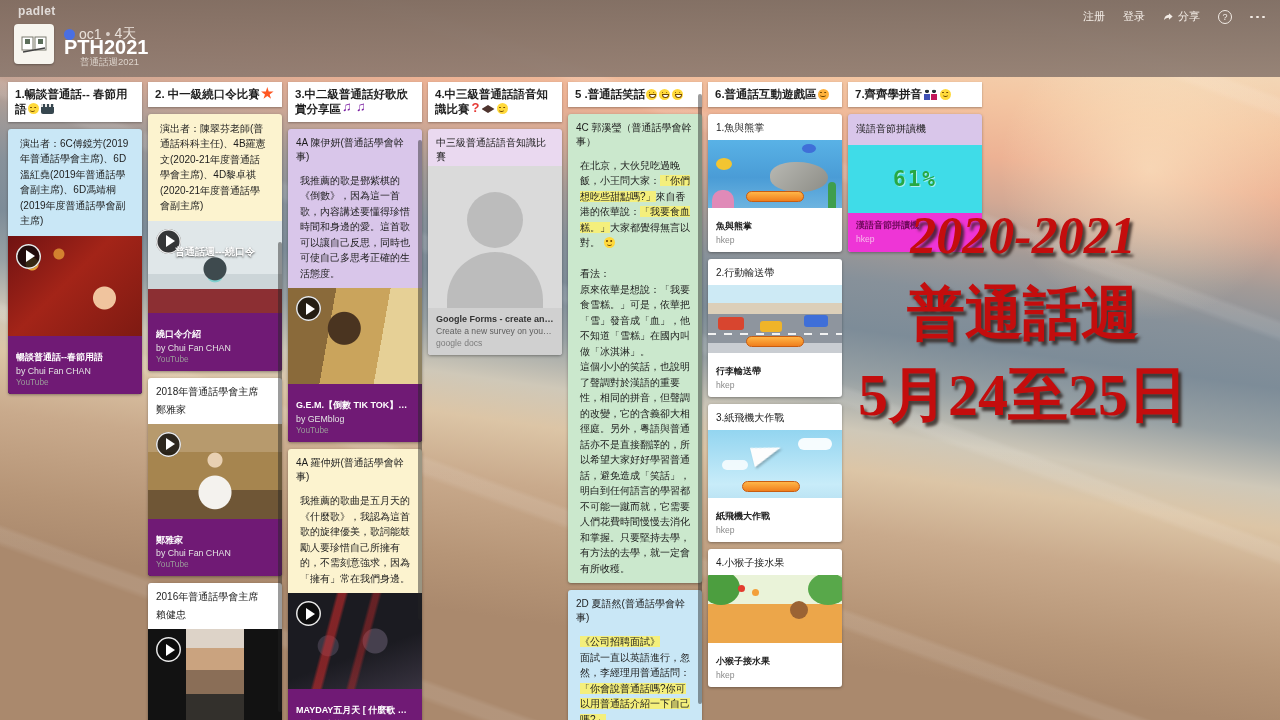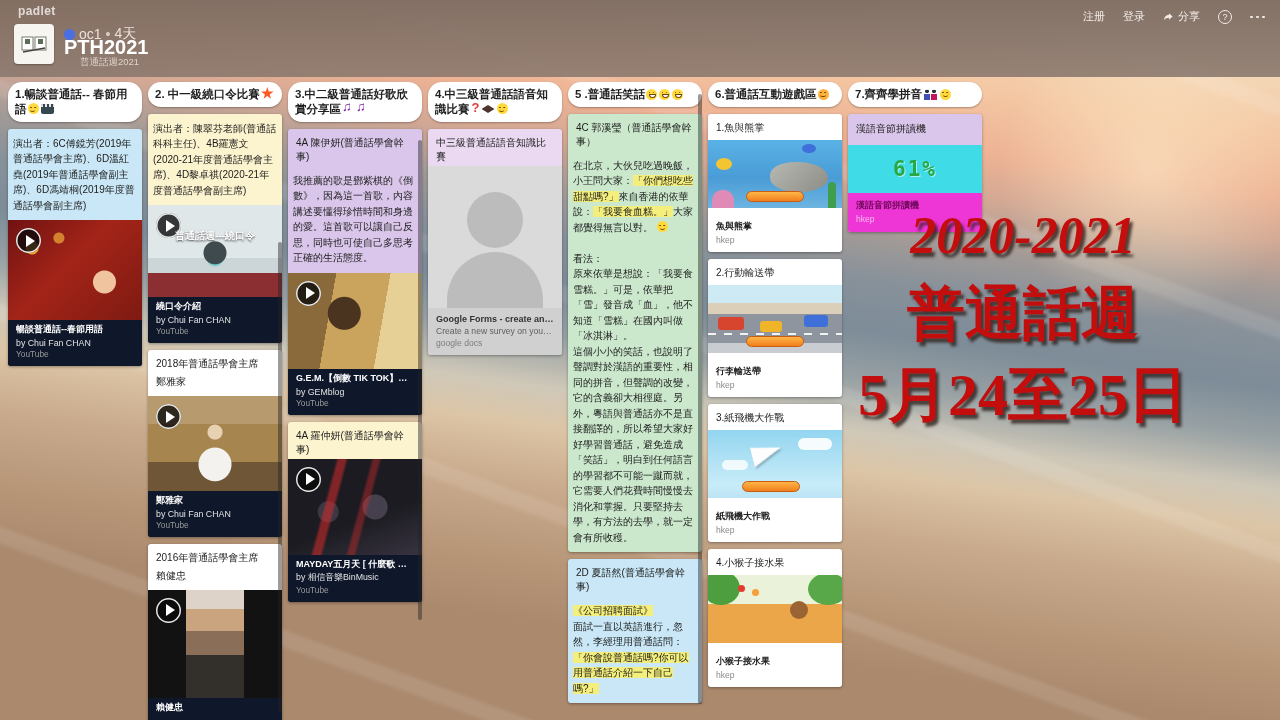--- a/index.html
+++ b/index.html
@@ -36,43 +36,43 @@
     font-size:9px; display:flex; align-items:center; justify-content:center; }
   .help-circle::after { content:"?"; }
   .more-dots { width:16px; height:4px; position:relative; }
   .more-dots::before { content:""; position:absolute; top:1px; left:0; width:2.6px; height:2.6px;
     border-radius:50%; background:#f3ece6; box-shadow:6px 0 0 #f3ece6, 12px 0 0 #f3ece6; }
 
   
   .wall { position:absolute; top:70px; left:0; right:0; bottom:0; }
   .cols { position:absolute; top:12px; left:8px; display:flex; gap:6px; align-items:flex-start; }
   .col { width:134px; position:relative; display:flex; flex-direction:column; gap:7px; }
-  .sec-header { background:#fff; border-radius:14px; padding:5px 7px; font-size:11.5px;
+  .sec-header { background:#fff; border-radius:0; padding:5px 7px; font-size:11.5px;
     font-weight:bold; color:#1f1f1f; line-height:1.3; box-shadow:0 1px 2px rgba(0,0,0,.3); }
   .card { border-radius:3px; box-shadow:0 1px 3px rgba(0,0,0,.35); overflow:hidden; background:#fff; }
-  .pad { padding:7px 5px; font-size:10px; line-height:1.55; color:#1c1c1c; white-space:pre-wrap; }
+  .pad { padding:7px 12px; font-size:10px; line-height:1.55; color:#1c1c1c; white-space:pre-wrap; }
   .ptitle { padding:7px 8px 2px; font-size:10px; font-weight:normal; color:#1c1c1c; line-height:1.4; }
   .pname { padding:2px 8px 7px; font-size:10px; color:#1c1c1c; }
   .hl { background:#f4ef7c; }
 
   
   .c-blue  { background:#c9e7f6; }
   .c-cream { background:#fcf3cf; }
   .c-purp  { background:#d9c6ea; }
   .c-lav   { background:#ead9f0; }
   .c-green { background:#cbe8cd; }
 
   
   .video { background:#000; }
   .thumb { position:relative; width:100%; }
   .play { position:absolute; top:8px; left:8px; width:25px; height:25px; border-radius:50%;
     background:rgba(10,10,10,.8); box-shadow:0 0 0 1.5px rgba(255,255,255,.9) inset; }
   .play::after { content:""; position:absolute; left:9.5px; top:6.5px;
     border-left:9px solid #fff; border-top:6px solid transparent; border-bottom:6px solid transparent; }
-  .vcap { background:#0f172a; padding:4px 8px 7px; }
+  .vcap { background:#701a75; padding:16px 8px 7px; }
   .vcap .t { color:#fff; font-weight:bold; font-size:9px; line-height:1.3;
     white-space:nowrap; overflow:hidden; text-overflow:ellipsis; }
   .vcap .b { color:#e3e3e3; font-size:8.8px; margin-top:2px; }
   .vcap .s { color:#9a9a9a; font-size:8.3px; margin-top:1px; }
   .v-overlay { position:absolute; top:24px; left:0; right:0; text-align:center; color:#fff;
     font-weight:bold; font-size:10px; text-shadow:0 1px 2px rgba(0,0,0,.7); }
 
   .v-spring { height:100px;
     background:
       radial-gradient(circle at 72% 62%, #f0c49e 0 11px, transparent 12px),
@@ -148,21 +148,21 @@
   .g-plane .pill { left:34px; margin-left:0; }
   .g-monkey { background:linear-gradient(180deg,#eaf3d9 0 42%, #eca64a 42% 100%); }
   .g-monkey .tree1 { position:absolute; left:-6px; top:-4px; width:38px; height:34px; border-radius:50%; background:#4c9e3f; }
   .g-monkey .tree2 { position:absolute; right:-6px; top:-2px; width:40px; height:32px; border-radius:50%; background:#58a84a; }
   .g-monkey .monkey { position:absolute; right:34px; top:26px; width:18px; height:18px; border-radius:50%; background:#9a6334; }
   .g-monkey .fruit { position:absolute; left:30px; top:10px; width:7px; height:7px; border-radius:50%;
     background:#e33c2f; box-shadow:14px 4px 0 #f3a03a; }
 
   
   .pin-title { padding:8px 8px 9px; font-size:10px; color:#1c1c1c; }
-  .g-pin { height:48px; background:#3fdce8; display:flex; align-items:center; justify-content:center; }
+  .g-pin { height:68px; background:#3fdce8; display:flex; align-items:center; justify-content:center; }
   .g-pin span { font-family:"DejaVu Sans Mono","Liberation Mono",monospace; font-weight:bold;
     font-size:21px; color:#27a844; letter-spacing:2px; text-shadow:1px 1px 0 rgba(255,255,255,.55); }
   .pin-cap { background:#ee35d6; padding:6px 8px 8px; }
   .pin-cap .t { font-size:9px; font-weight:bold; color:#70095c; }
   .pin-cap .s { font-size:8.6px; color:#f8bdec; margin-top:2px; }
 
   
   .ic { display:inline-block; width:11px; height:11px; border-radius:50%; background:#ffd93b;
     vertical-align:-1.5px; position:relative; margin:0 1px; }
   .ic::before { content:""; position:absolute; left:2.4px; top:3.1px; width:1.8px; height:1.8px;
@@ -332,20 +332,21 @@
             </div>
             <div class="vcap">
               <div class="t">G.E.M.【倒數 TIK TOK】Official MV [HD]...</div>
               <div class="b">by GEMblog</div>
               <div class="s">YouTube</div>
             </div>
           </div>
         </div>
         <div class="card c-cream">
           <div class="ptitle">4A 羅仲妍(普通話學會幹事)</div>
+          <div class="pad">我推薦的歌曲是五月天的《什麼歌》，我認為這首歌的旋律優美，歌詞能鼓勵人要珍惜自己所擁有的，不需刻意強求，因為「擁有」常在我們身邊。</div>
           <div class="video">
             <div class="thumb v-mayday">
               <span class="play"></span>
             </div>
             <div class="vcap">
               <div class="t">MAYDAY五月天 [ 什麼歌 What A Song ] O...</div>
               <div class="b">by 相信音樂BinMusic</div>
               <div class="s">YouTube</div>
             </div>
           </div>

